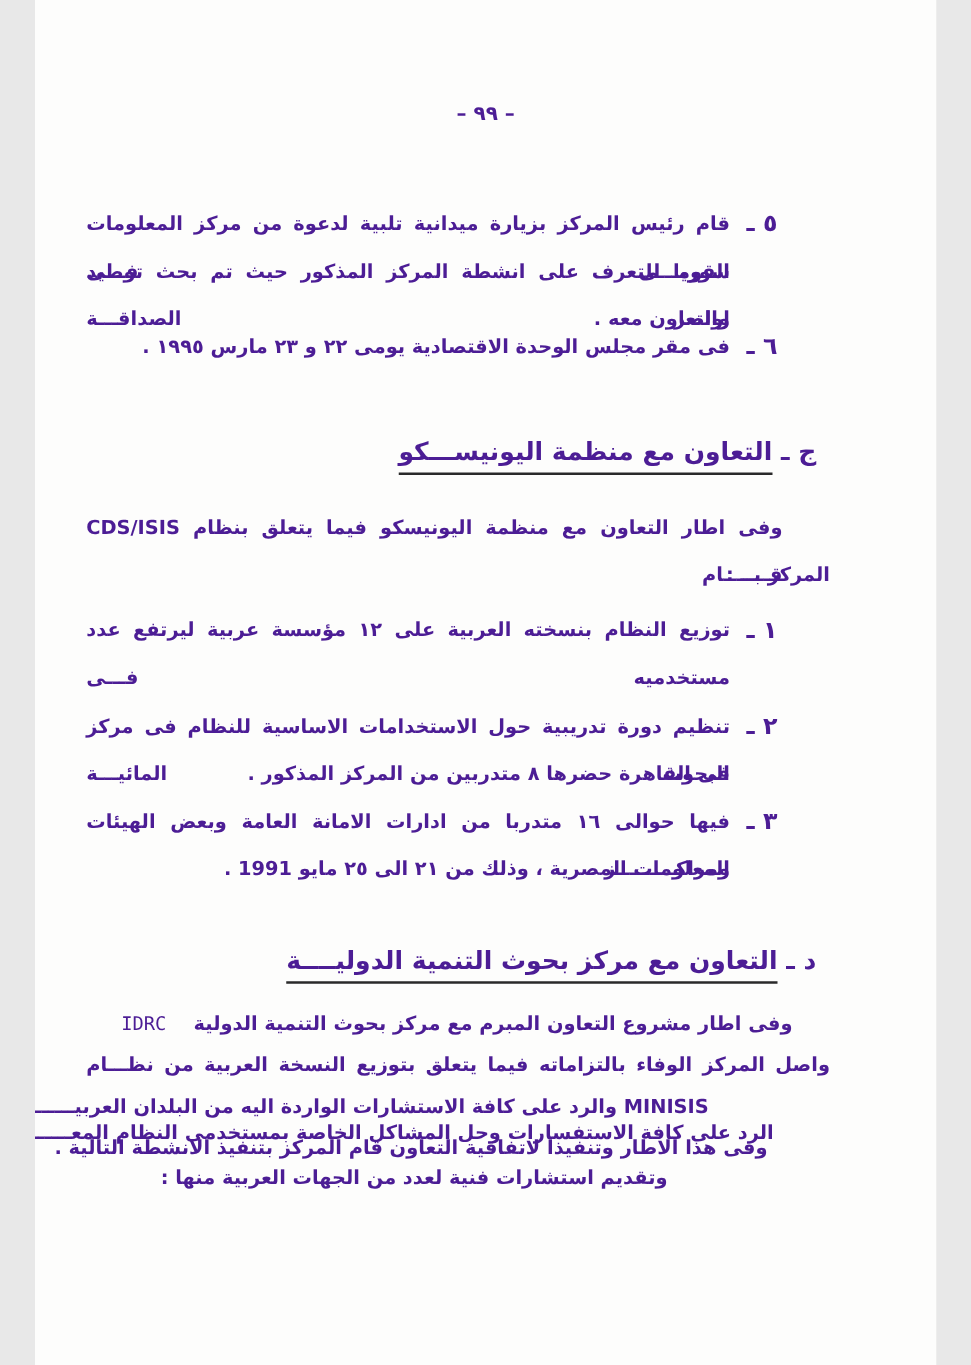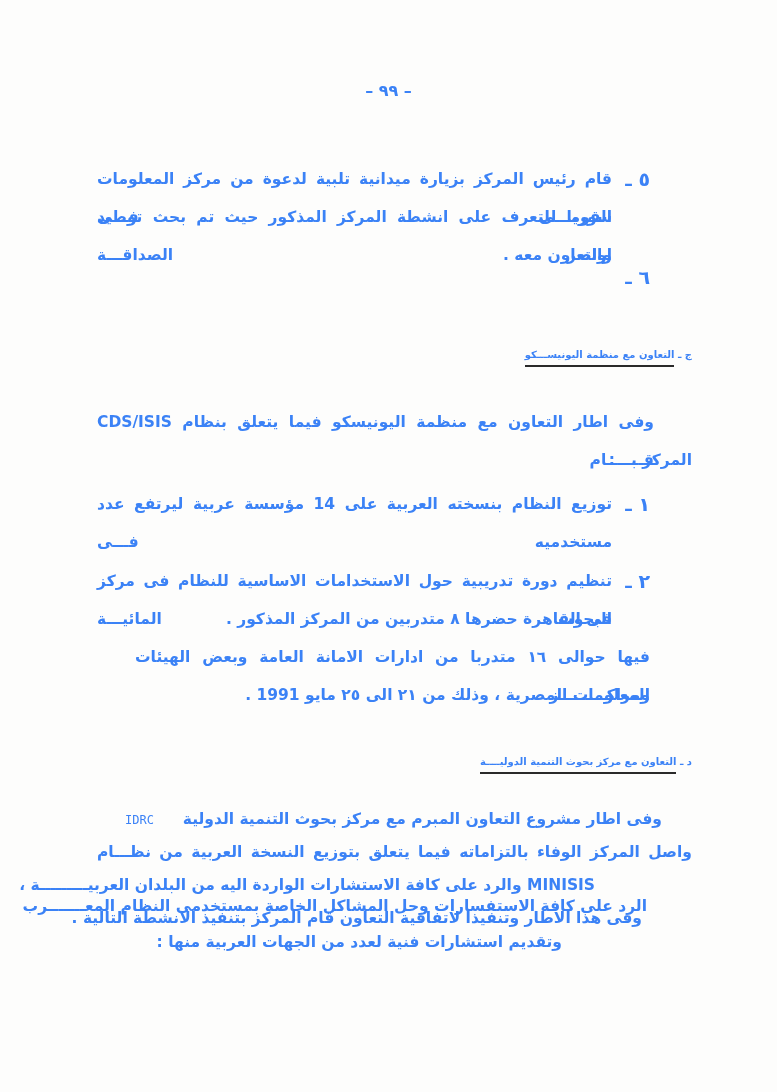--- a/index.html
+++ b/index.html
@@ -2,25 +2,25 @@
 <html lang="ar"><head>
 <meta charset="utf-8">
 <style>
   html,body{margin:0;padding:0;}
   body{
     background:#e8e8e8;
     font-family:"DejaVu Sans", sans-serif;
   }
   .page{
     position:relative;
-    width:777px;
+    width:721px;
     height:1092px;
     margin:0 auto;
     background:#fdfdfc;
-    color:#3b82f6;
+    color:#4c1d95;
     overflow:hidden;
     direction:rtl;
   }
   .abs{position:absolute;}
   .pagenum{
     top:81px; left:0; width:100%;
     text-align:center;
     font-size:16px; font-weight:700;
     letter-spacing:4px;
     direction:rtl;
@@ -45,22 +45,22 @@
     font-size:15.5px;
     font-weight:700;
     line-height:38px;
     height:38px;
     white-space:nowrap;
   }
   .j{text-align:justify; text-align-last:justify; white-space:normal;}
   .r{text-align:right;}
   
   .heading{
-    right:85px;
-    font-size:10px;
+    right:96px;
+    font-size:20px;
     font-weight:700;
     direction:rtl;
     white-space:nowrap;
   }
   .heading .title{
     border-bottom:2px solid #2a2a2a;
     padding-bottom:5px;
   }
   
   .para{right:85px; width:595px; direction:rtl;}
@@ -68,21 +68,21 @@
   .para-idrc .ln{line-height:33px; height:33px;}
   .para-last .ln{line-height:36px; height:36px;}
   .flexline{
     display:flex;
     justify-content:space-between;
     align-items:baseline;
   }
   .latin{
     font-family:"DejaVu Sans Mono", monospace;
     font-weight:400;
-    font-size:12px;
+    font-size:15px;
     direction:ltr;
     margin-left:28px;
   }
 </style>
 </head>
 <body>
 
 <div class="page">
 
   <div class="abs pagenum">– ٩٩ –</div>
@@ -92,49 +92,51 @@
     <div class="body">
       <div class="ln j">قام رئيس المركز بزيارة ميدانية تلبية لدعوة من مركز المعلومات القومـــى فـــى</div>
       <div class="ln j">سوريا للتعرف على انشطة المركز المذكور حيث تم بحث توطيد اواصر الصداقـــة</div>
       <div class="ln r">والتعاون معه .</div>
     </div>
   </div>
 
   <div class="abs item" style="top:258px;">
     <div class="marker">٦ ـ</div>
     <div class="body">
+      <div class="ln r">فى مقر مجلس الوحدة الاقتصادية يومى ٢٢ و ٢٣ مارس ١٩٩٥ .</div>
     </div>
   </div>
 
   <div class="abs heading" style="top:349px;">
     <span>ج ـ</span>
     <span class="title">التعاون مع منظمة اليونيســـكو</span>
   </div>
 
   <div class="abs para" style="top:403px;">
     <div class="ln j" style="padding-right:38px;">وفى اطار التعاون مع منظمة اليونيسكو فيما يتعلق بنظام CDS/ISIS قـــــــام</div>
     <div class="ln r">المركز بــ :</div>
   </div>
 
   <div class="abs item" style="top:485px;">
     <div class="marker">١ ـ</div>
     <div class="body">
-      <div class="ln j">توزيع النظام بنسخته العربية على 14 مؤسسة عربية ليرتفع عدد مستخدميه فـــى</div>
+      <div class="ln j">توزيع النظام بنسخته العربية على ١٢ مؤسسة عربية ليرتفع عدد مستخدميه فـــى</div>
     </div>
   </div>
 
   <div class="abs item" style="top:562px;">
     <div class="marker">٢ ـ</div>
     <div class="body">
       <div class="ln j">تنظيم دورة تدريبية حول الاستخدامات الاساسية للنظام فى مركز البحوث المائيـــة</div>
       <div class="ln r">فى القاهرة حضرها ٨ متدربين من المركز المذكور .</div>
     </div>
   </div>
 
   <div class="abs item" style="top:638px;">
+    <div class="marker">٣ ـ</div>
     <div class="body">
       <div class="ln j">فيها حوالى ١٦ متدربا من ادارات الامانة العامة وبعض الهيئات ومراكـــــــــز</div>
       <div class="ln r">المعلومات المصرية ، وذلك من ٢١ الى ٢٥ مايو 1991 .</div>
     </div>
   </div>
 
   <div class="abs heading" style="top:756px;">
     <span>د ـ</span>
     <span class="title">التعاون مع مركز بحوث التنمية الدوليــــة</span>
   </div>

